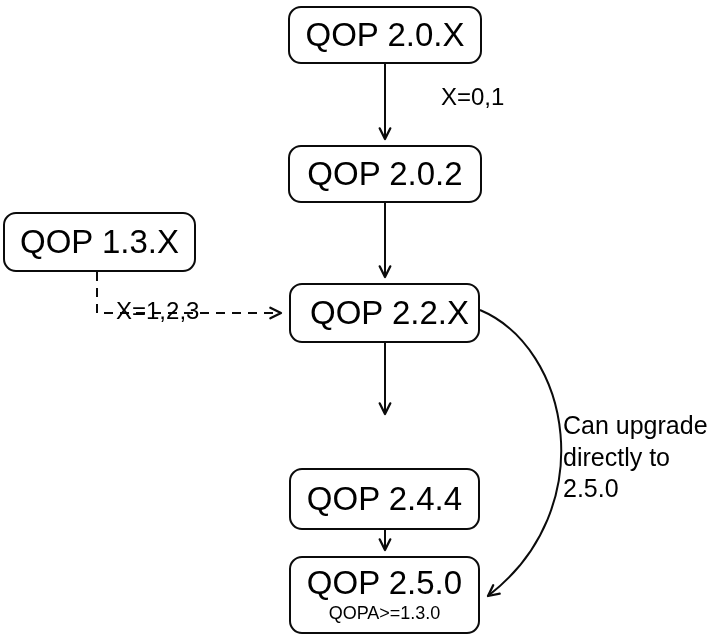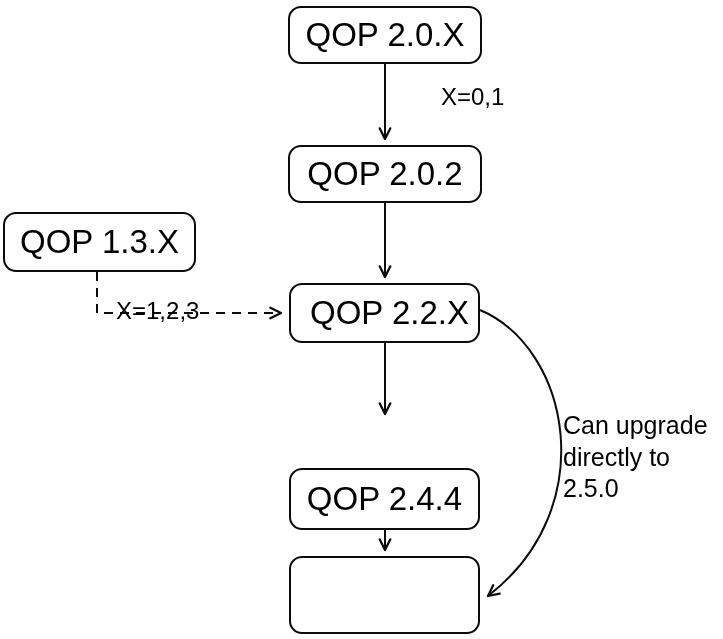--- a/index.html
+++ b/index.html
@@ -109,20 +109,22 @@
 
   <div class="node" id="node-qop-22x">
     <div class="node-label">QOP 2.2.X</div>
   </div>
 
   <div class="node" id="node-qop-244">
     <div class="node-label">QOP 2.4.4</div>
   </div>
 
   <div class="node" id="node-qop-250">
+    <div class="node-label">QOP 2.5.0</div>
+    <div class="node-sublabel">QOPA&gt;=1.3.0</div>
   </div>
 
   <div class="edge-label" id="label-edge-1">X=0,1</div>
 
   <div class="edge-label" id="label-edge-3">X=1,2,3</div>
 
 
   <div class="edge-label multiline" id="label-edge-6">Can upgrade directly to 2.5.0</div>
 
 </div>

